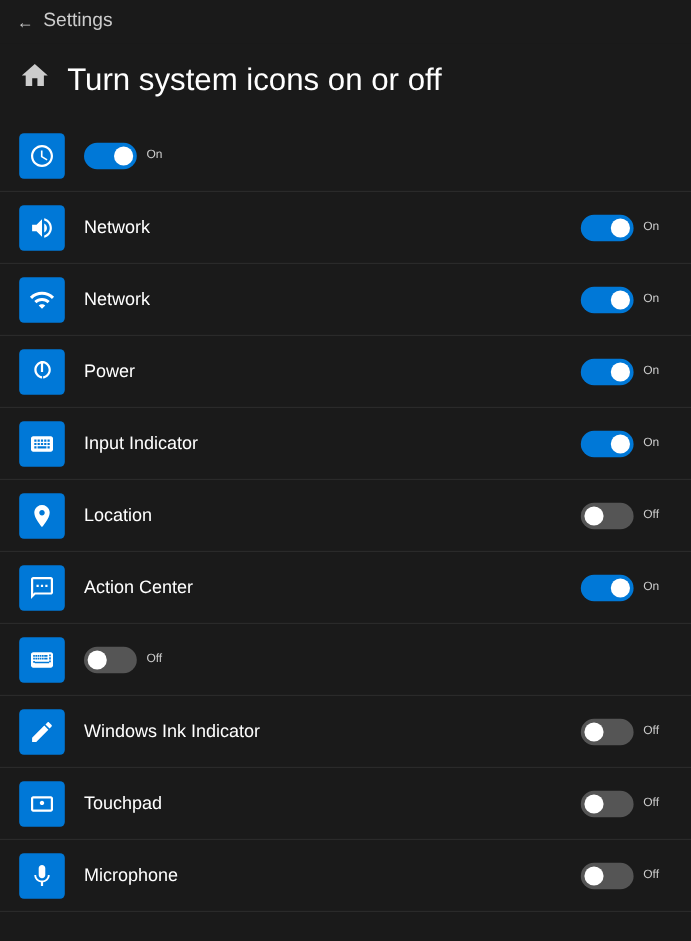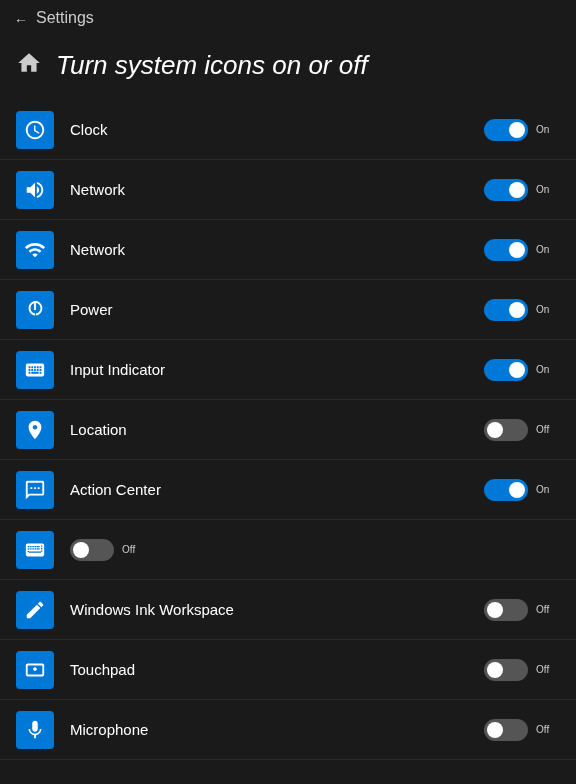--- a/index.html
+++ b/index.html
@@ -25,24 +25,23 @@
       margin-left: 8px;
     }
     .back-icon {
       color: #cccccc;
       font-size: 14px;
       cursor: pointer;
     }
 
     .page-header {
       display: flex;
-      align-items: flex-start;
+      align-items: flex-end;
       padding: 14px 18px 18px 16px;
       gap: 14px;
-      font-style: italic;
     }
     .home-icon {
       font-size: 22px;
       color: #cccccc;
     }
     .page-title {
       font-size: 26px;
       font-weight: 300;
       color: #ffffff;
     }
@@ -142,21 +141,20 @@
   <span class="page-title">Turn system icons on or off</span>
 </div>
 
 <div class="settings-list" id="settings-list">
 <div class="setting-item">
       <div class="icon-box">
         <svg viewBox="0 0 24 24" fill="white">
           <path d="M12 2C6.48 2 2 6.48 2 12s4.48 10 10 10 10-4.48 10-10S17.52 2 12 2zm0 18c-4.41 0-8-3.59-8-8s3.59-8 8-8 8 3.59 8 8-3.59 8-8 8zm.5-13H11v6l5.25 3.15.75-1.23-4.5-2.67V7z"></path>
         </svg>
       </div>
-      <span class="setting-label">Clock</span>
       <div class="toggle-container">
         <div class="toggle on">
           <div class="toggle-thumb"></div>
         </div>
         <span class="toggle-label">On</span>
       </div>
     </div>
     <div class="setting-item">
       <div class="icon-box">
         <svg viewBox="0 0 24 24" fill="white">
@@ -253,21 +251,21 @@
         </div>
         <span class="toggle-label">Off</span>
       </div>
     </div>
     <div class="setting-item">
       <div class="icon-box">
         <svg viewBox="0 0 24 24" fill="white">
           <path d="M3 17.25V21h3.75L17.81 9.94l-3.75-3.75L3 17.25zM20.71 7.04c.39-.39.39-1.02 0-1.41l-2.34-2.34c-.39-.39-1.02-.39-1.41 0l-1.83 1.83 3.75 3.75 1.83-1.83z"></path>
         </svg>
       </div>
-      <span class="setting-label">Windows Ink Workspace</span>
+      <span class="setting-label">Windows Ink Indicator</span>
       <div class="toggle-container">
         <div class="toggle off">
           <div class="toggle-thumb"></div>
         </div>
         <span class="toggle-label">Off</span>
       </div>
     </div>
     <div class="setting-item">
       <div class="icon-box">
         <svg viewBox="0 0 24 24" fill="white">

